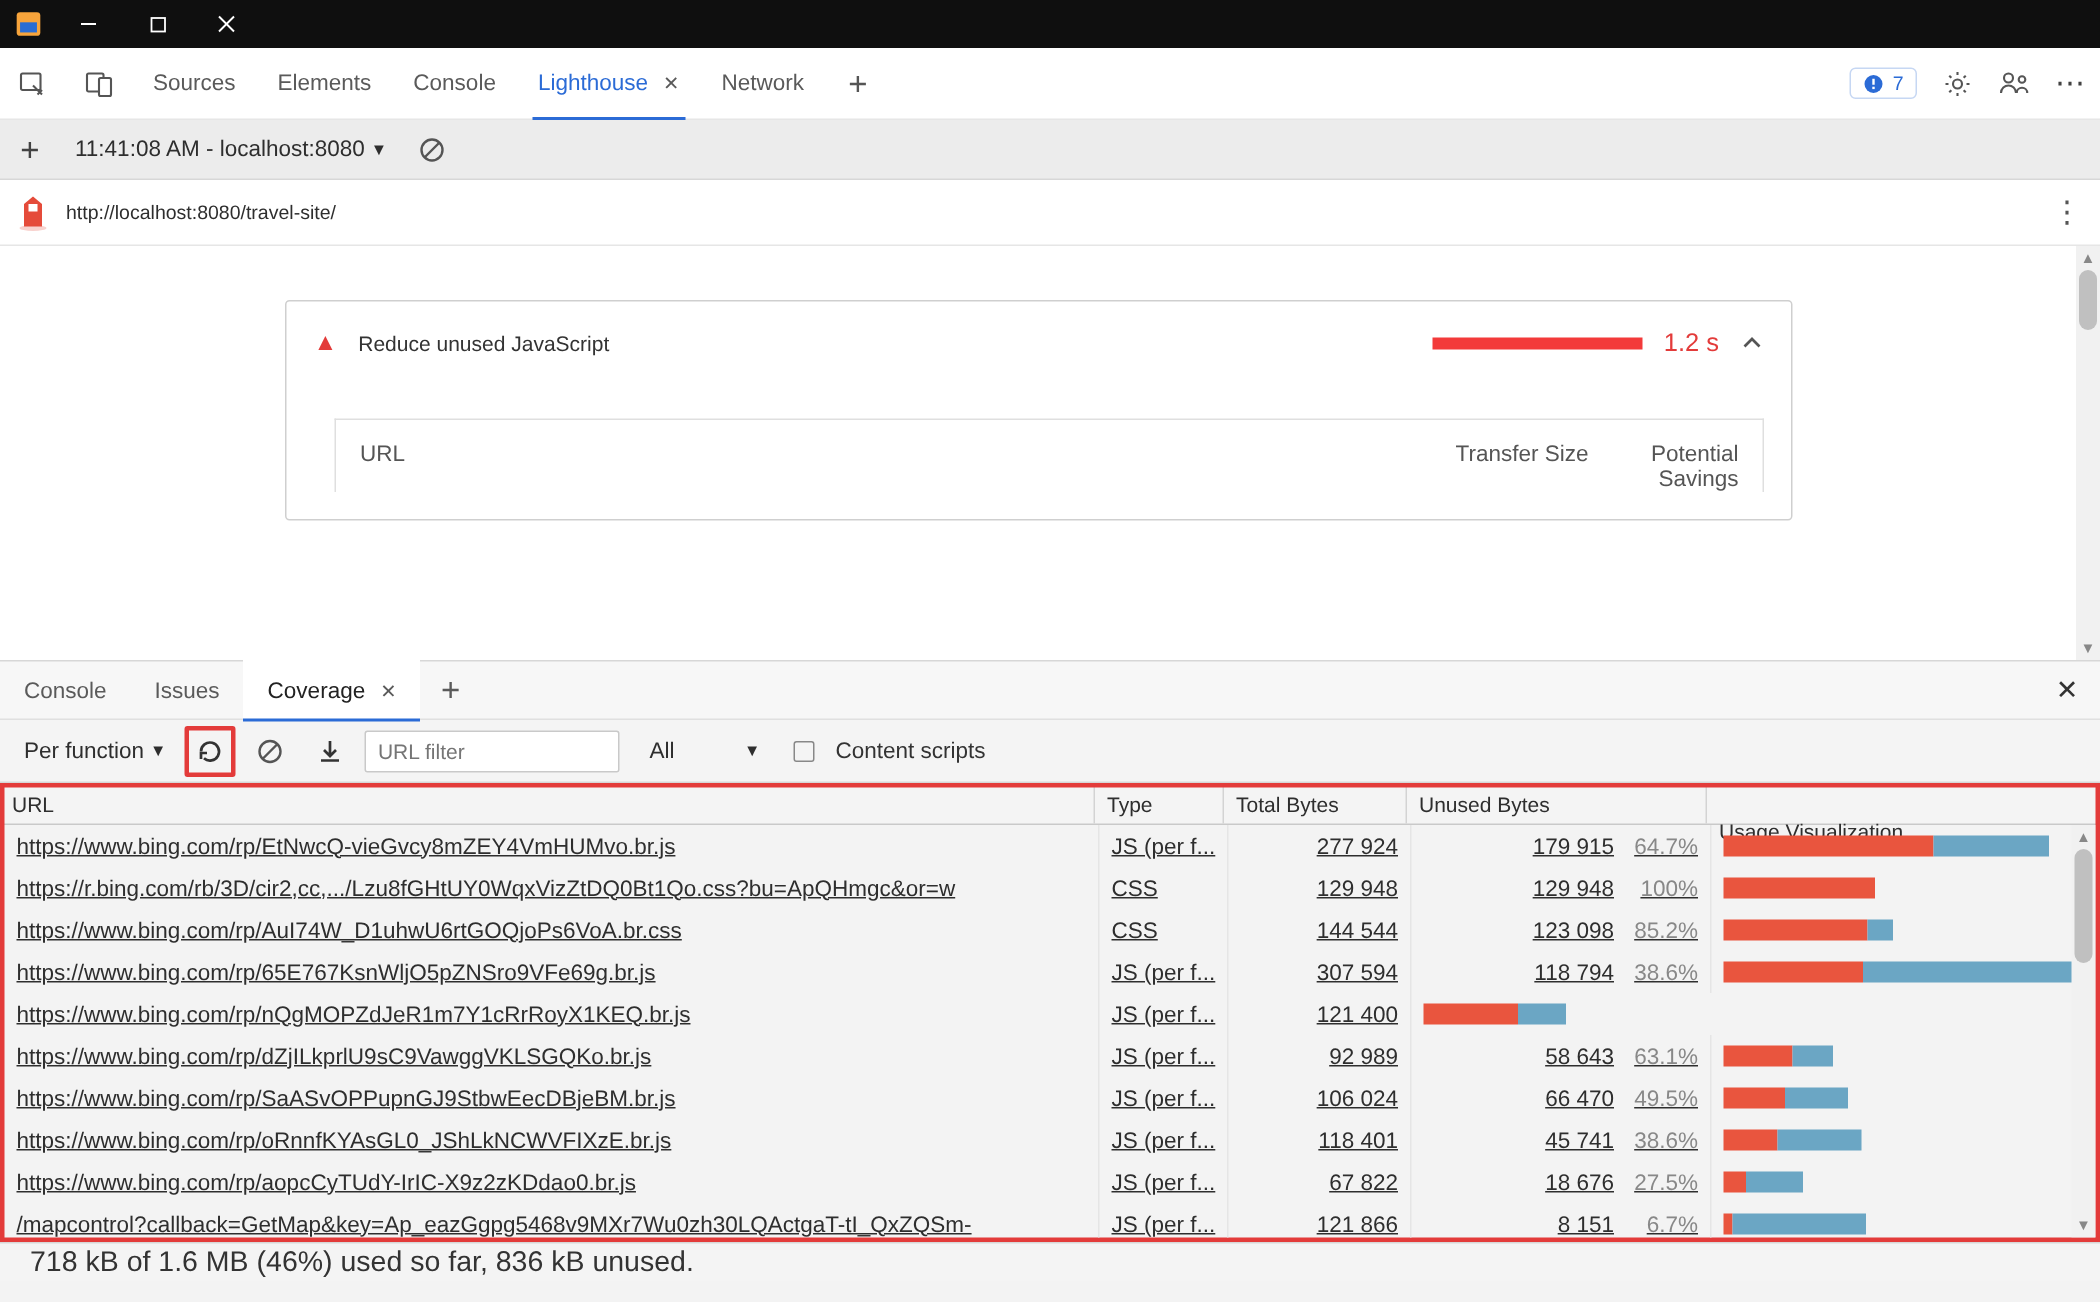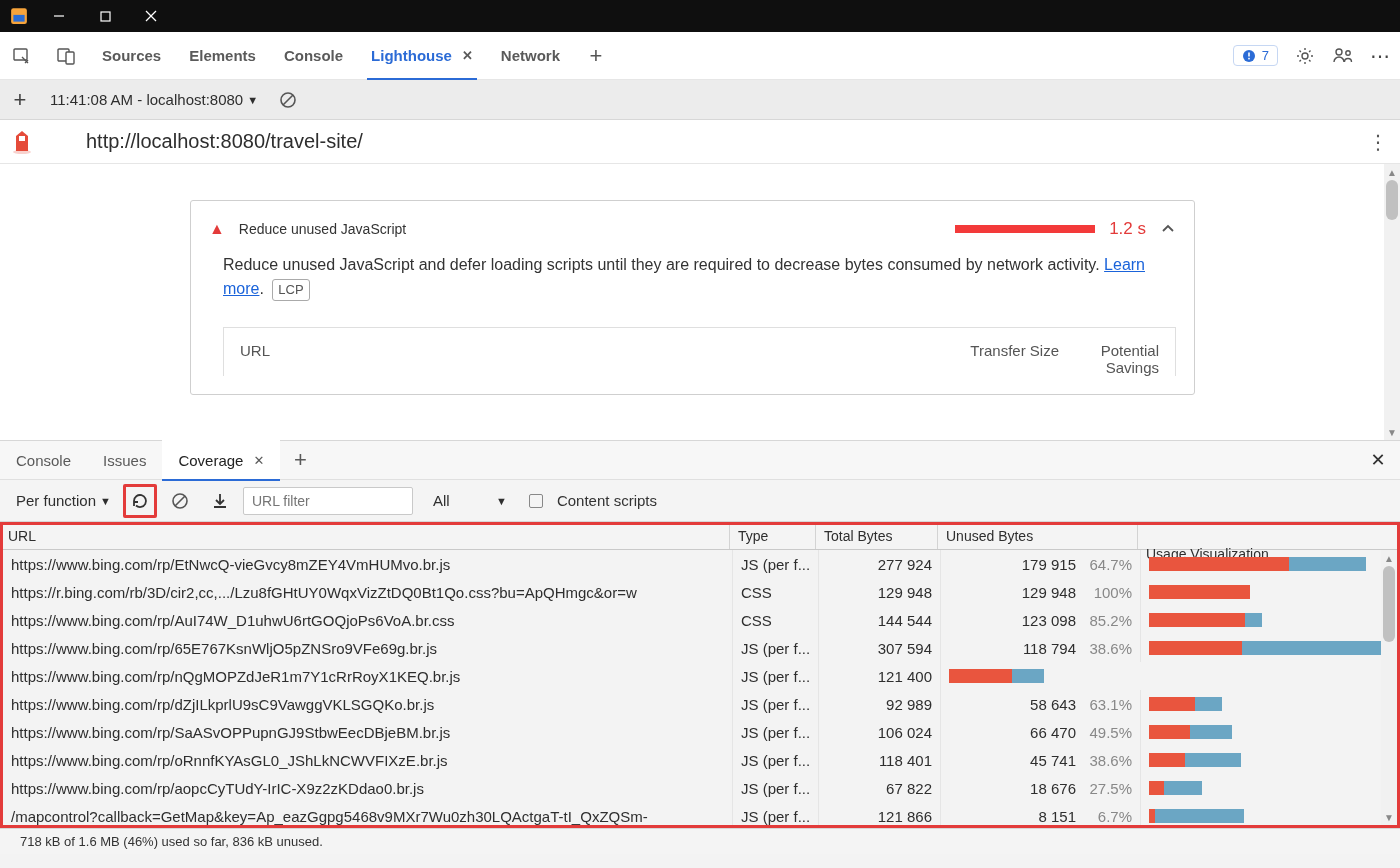--- a/index.html
+++ b/index.html
@@ -7,37 +7,37 @@
 
 
 .titlebar { height: 32px; background: #0f0f0f; display: flex; align-items: center; color: #fff; font-size: 13px; }
 .titlebar .icon { width: 22px; height: 22px; margin: 0 6px 0 8px; display: flex; align-items: center; justify-content: center; }
 .titlebar .title-text { flex: 1; }
 .titlebar .winbtn { width: 46px; height: 32px; display: flex; align-items: center; justify-content: center; color: #fff; font-size: 12px; }
 
 
 .tabbar { height: 48px; background: #ffffff; display: flex; align-items: center; border-bottom: 1px solid #e6e6e6; }
 .tabbar .ic { width: 44px; height: 48px; display: flex; align-items: center; justify-content: center; color: #5a5a5a; }
-.tabbar .tab { padding: 12px 14px; height: 48px; display: flex; align-items: center; color: #5a5a5a; font-size: 15px; position: relative; font-weight: bold; }
+.tabbar .tab { padding: 12px 14px; height: 48px; display: flex; align-items: center; color: #5a5a5a; font-size: 15px; position: relative; }
 .tabbar .tab.active { color: #2b6bd6; }
 .tabbar .tab.active::after { content: ""; position: absolute; left: 10px; right: 10px; bottom: 0; height: 2px; background: #2b6bd6; }
 .tabbar .tab .close-x { margin-left: 10px; color: #5a5a5a; font-size: 13px; }
 .tabbar .spacer { flex: 1; }
 .tabbar .pill { display: flex; align-items: center; gap: 6px; padding: 2px 8px; border: 1px solid #c6d7f3; border-radius: 4px; color: #2b6bd6; font-size: 13px; margin-right: 8px; }
 .tabbar .right-ic { width: 38px; height: 48px; display: flex; align-items: center; justify-content: center; color: #424242; }
 
 
 .toolbar2 { height: 40px; background: #ececec; display: flex; align-items: center; border-bottom: 1px solid #d7d7d7; }
 .toolbar2 .ic { width: 40px; height: 40px; display: flex; align-items: center; justify-content: center; color: #424242; }
 .toolbar2 .sel { padding: 4px 10px; font-size: 15px; color: #2e2e2e; display: flex; align-items: center; gap: 4px; }
 
 
 .urlrow { height: 44px; background: #fff; display: flex; align-items: center; border-bottom: 1px solid #e6e6e6; }
 .urlrow .lh-logo { width: 44px; display: flex; align-items: center; justify-content: center; }
-.urlrow .url { font-size: 20px; color: #2e2e2e; flex: 1; margin-left: 42px; }
+.urlrow .url { font-size: 13px; color: #2e2e2e; flex: 1; }
 .urlrow .menu-ic { width: 44px; display: flex; align-items: center; justify-content: center; color: #555; }
 
 
 .report { position: relative; height: 276px; background: #fff; overflow: hidden; }
 .report-inner { position: absolute; left: 190px; right: 10px; top: -10px; }
 .audit-truncated { width: 1005px; display: flex; align-items: center; padding: 8px 18px; color: #333; font-size: 16px; border-top: none; }
 .audit-truncated .tri { color: #e33b3a; margin-right: 14px; }
 .audit-card { width: 1005px; border: 1px solid #cfcfcf; border-radius: 3px; margin-top: 30px; }
 .audit-card .header { display: flex; align-items: center; padding: 18px 18px 14px 18px; }
 .audit-card .header .tri { color: #e33b3a; margin-right: 14px; }
@@ -74,39 +74,39 @@
 .cov-toolbar input.url-filter { width: 170px; height: 28px; border: 1px solid #c9c9c9; border-radius: 2px; padding: 0 8px; font-size: 14px; color: #555; }
 .cov-toolbar .chk { width: 14px; height: 14px; border: 1px solid #888; border-radius: 2px; margin-left: 10px; }
 .cov-toolbar .chk-lbl { font-size: 15px; color: #333; margin-left: 8px; }
 
 
 .cov-head-wrap { position: relative; }
 .cov-head { height: 28px; background: #f4f4f4; border-bottom: 1.5px solid #c9c9c9; display: flex; align-items: center; font-size: 14px; color: #2e2e2e; }
 .cov-head .c { border-right: 1px solid #d3d3d3; padding: 0 8px; display: flex; align-items: center; height: 100%; }
 .cov-body { position: relative; height: 278px; border: 3px solid #e33b3a; border-top: none; overflow: hidden; }
 .cov-body::before { content: ""; position: absolute; left: 0; right: 0; top: -3px; height: 3px; background: #e33b3a; }
-.cov-row { height: 28px; display: flex; align-items: flex-start; font-size: 15px; color: #2e2e2e; border-bottom: 0; }
+.cov-row { height: 28px; display: flex; align-items: flex-start; font-size: 15px; color: #2e2e2e; border-bottom: 0; text-decoration: underline; }
 .cov-row .c { padding: 0 8px; overflow: hidden; white-space: nowrap; text-overflow: ellipsis; height: 100%; display: flex; align-items: center; border-right: 1px solid #e5e5e5; flex-shrink: 0; }
 .c-url { width: 730px; }
 .c-type { width: 86px; }
 .c-total { width: 122px; justify-content: flex-end; font-variant-numeric: tabular-nums; }
 .c-unused { width: 200px; justify-content: flex-end; }
 .c-unused .bytes { font-variant-numeric: tabular-nums; }
 .c-unused .pct { width: 52px; text-align: right; color: #888; margin-left: 4px; }
 .c-viz { flex: 1; padding-right: 20px; }
 .viz-bar { height: 14px; display: flex; }
 .viz-bar .u { background: #e9553e; }
 .viz-bar .s { background: #6ba6c4; }
 .cov-scroll { position: absolute; right: 0; top: 0; bottom: 0; width: 16px; background: #f1f1f1; }
 .cov-scroll .up, .cov-scroll .dn { height: 16px; display: flex; align-items: center; justify-content: center; color: #888; font-size: 10px; }
 .cov-scroll .thumb { position: absolute; right: 2px; width: 12px; top: 16px; height: 76px; background: #c0c0c0; border-radius: 6px; }
 .cov-head-hi { position: absolute; left: 0; right: 0; top: 0; height: 28px; border: 3px solid #e33b3a; border-bottom: none; pointer-events: none; }
 
 
-.status { height: 26px; background: #f4f4f4; border-top: 1px solid #d7d7d7; display: flex; align-items: center; padding-left: 20px; font-size: 13px; color: #333; }
+.status { height: 26px; background: #f4f4f4; border-top: 1px solid #d7d7d7; display: flex; align-items: center; padding-left: 20px; font-size: 19px; color: #333; }
 
 svg { display: block; }
 </style>
 </head>
 <body>
 
 <div class="titlebar">
   <span class="icon">
     <svg width="18" height="18" viewBox="0 0 16 16">
         <rect x="1" y="1" width="14" height="14" rx="2" fill="#f7a43b"></rect>
@@ -225,23 +225,20 @@
         <span class="title">Reduce unused JavaScript</span>
         <span class="bar"></span>
         <span class="time">1.2 s</span>
         <span class="chev">
           <svg width="16" height="16" viewBox="0 0 16 16" fill="none" stroke="#555" stroke-width="1.8">
               <path d="M3 10l5-5 5 5"></path>
             </svg>
         </span>
       </div>
       <div class="body">
-        <div class="desc">
-          <span>Reduce unused JavaScript and defer loading scripts until they are required to decrease bytes consumed by network activity. </span><a href="#">Learn more</a>. <span class="badge">LCP</span>
-        </div>
         <div class="table-head">
           <div class="c1">URL</div>
           <div class="c2">Transfer Size</div>
           <div class="c3">Potential Savings</div>
         </div>
       </div>
     </div>
   </div>
   <div class="rep-scroll">
     <div class="up">▲</div>

